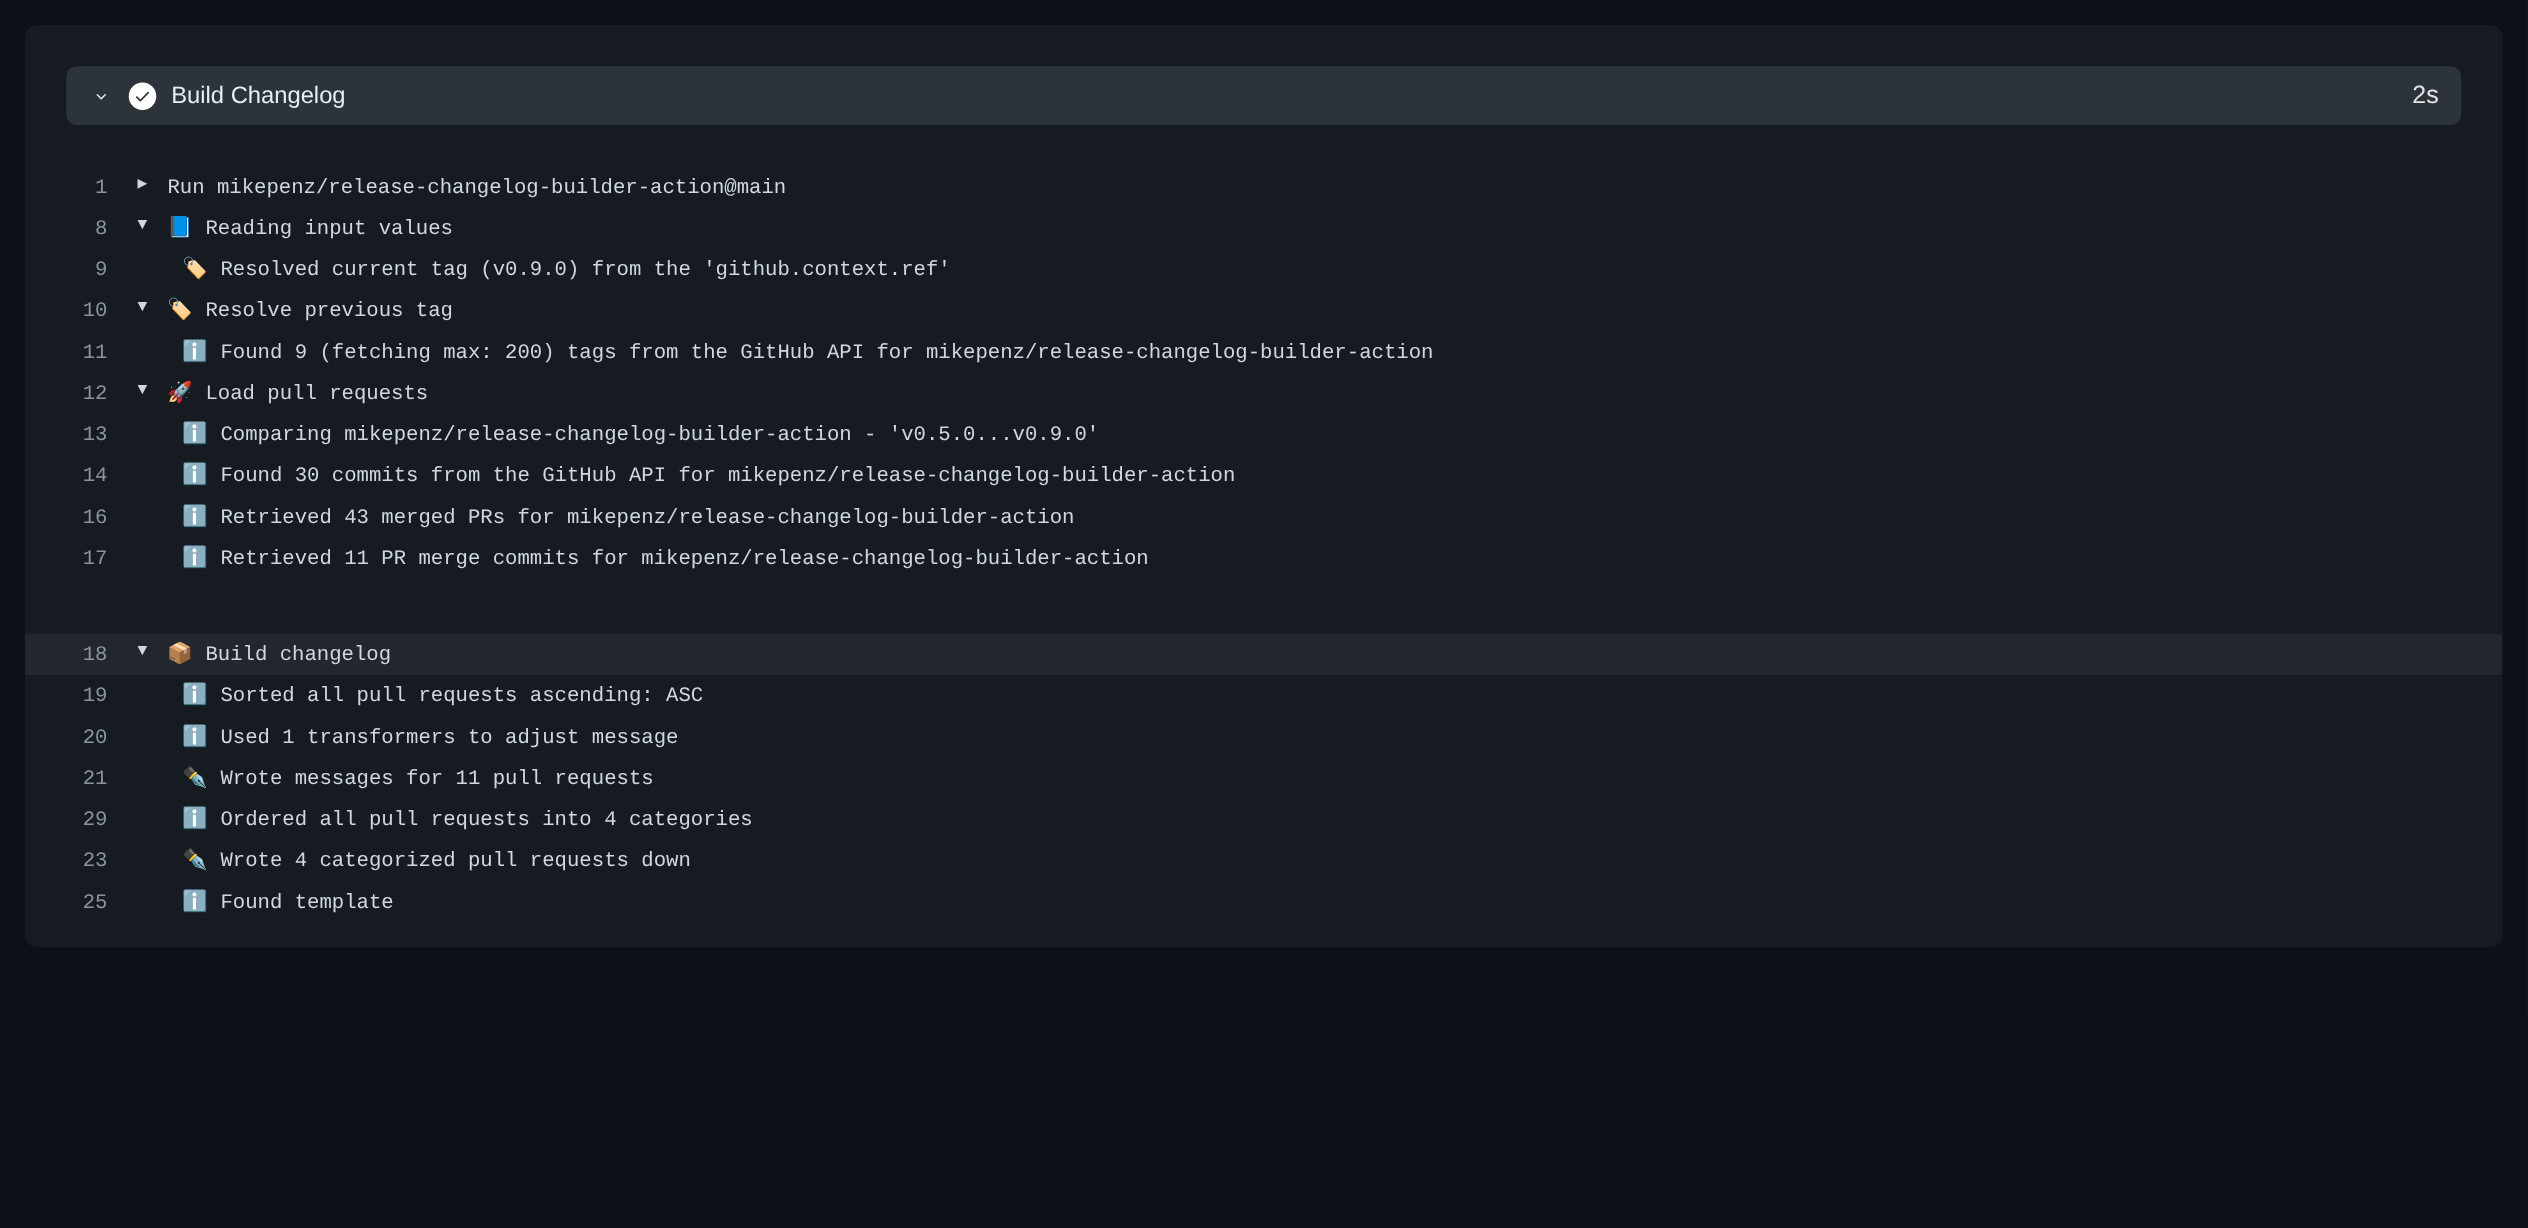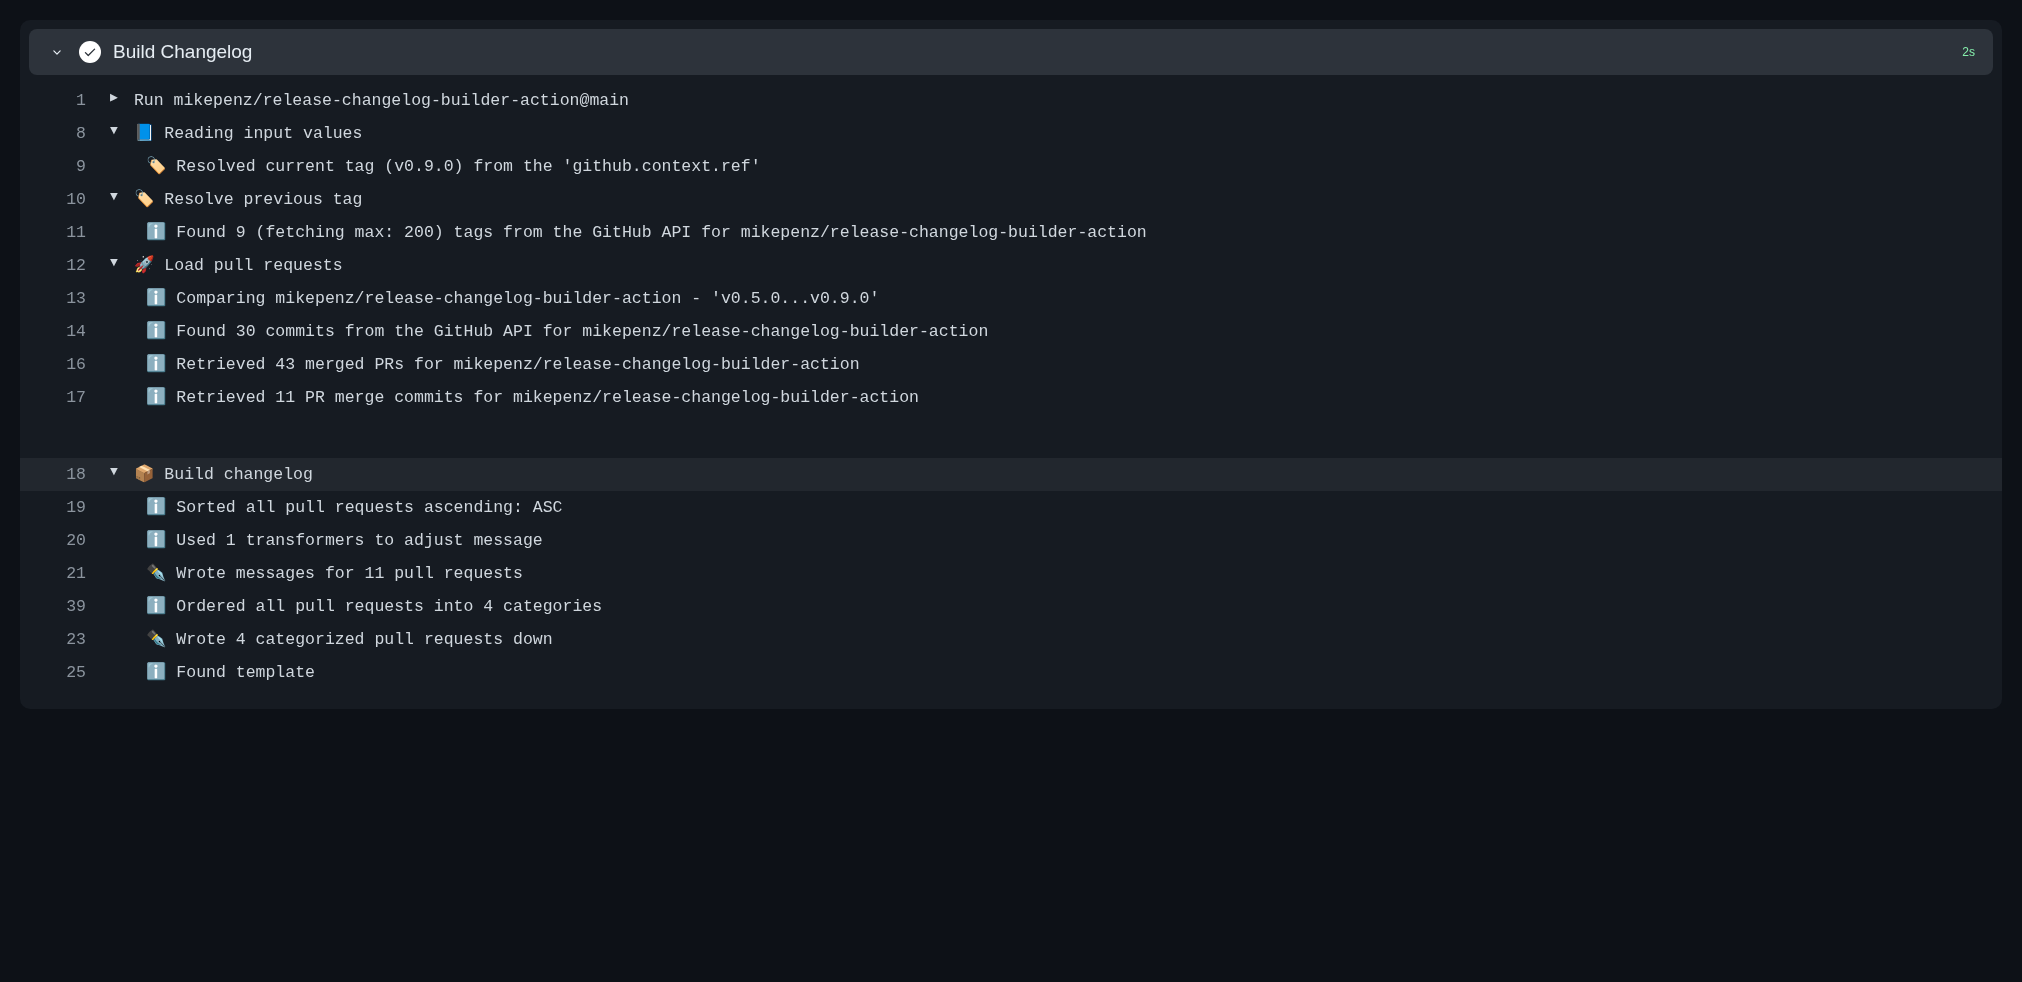--- a/index.html
+++ b/index.html
@@ -14,21 +14,21 @@
   }
   .panel {
     background: #161b22;
     border-radius: 10px;
     overflow: hidden;
     padding-bottom: 20px;
   }
   .header {
     background: #2d333b;
     border-radius: 8px;
-    margin: 9px;
+    margin: 33px;
     padding: 12px 18px;
     display: flex;
     align-items: center;
     gap: 12px;
   }
   .chevron-down {
     width: 20px;
     height: 20px;
     display: flex;
     align-items: center;
@@ -55,22 +55,22 @@
     height: 14px;
     fill: #2d333b;
   }
   .header-title {
     color: #e6edf3;
     font-size: 19px;
     font-weight: 400;
     flex: 1;
   }
   .header-time {
-    color: #86efac;
-    font-size: 12px;
+    color: #e5e5e5;
+    font-size: 20px;
   }
   .log-body {
     font-family: "SFMono-Regular", Consolas, "Liberation Mono", Menlo, monospace;
     font-size: 16.5px;
     line-height: 2.0;
   }
   .log-line {
     display: flex;
     align-items: flex-start;
     padding: 0 17px;
@@ -230,21 +230,21 @@
         </span>
       </div>
       <div class="log-line">
         <span class="line-num">21</span>
         <span class="line-content">
           <span class="fold-spacer"></span>
           <span class="line-text indent-1"> ✒️ Wrote messages for 11 pull requests</span>
         </span>
       </div>
       <div class="log-line">
-        <span class="line-num">39</span>
+        <span class="line-num">29</span>
         <span class="line-content">
           <span class="fold-spacer"></span>
           <span class="line-text indent-1"> ℹ️ Ordered all pull requests into 4 categories</span>
         </span>
       </div>
       <div class="log-line">
         <span class="line-num">23</span>
         <span class="line-content">
           <span class="fold-spacer"></span>
           <span class="line-text indent-1"> ✒️ Wrote 4 categorized pull requests down</span>

